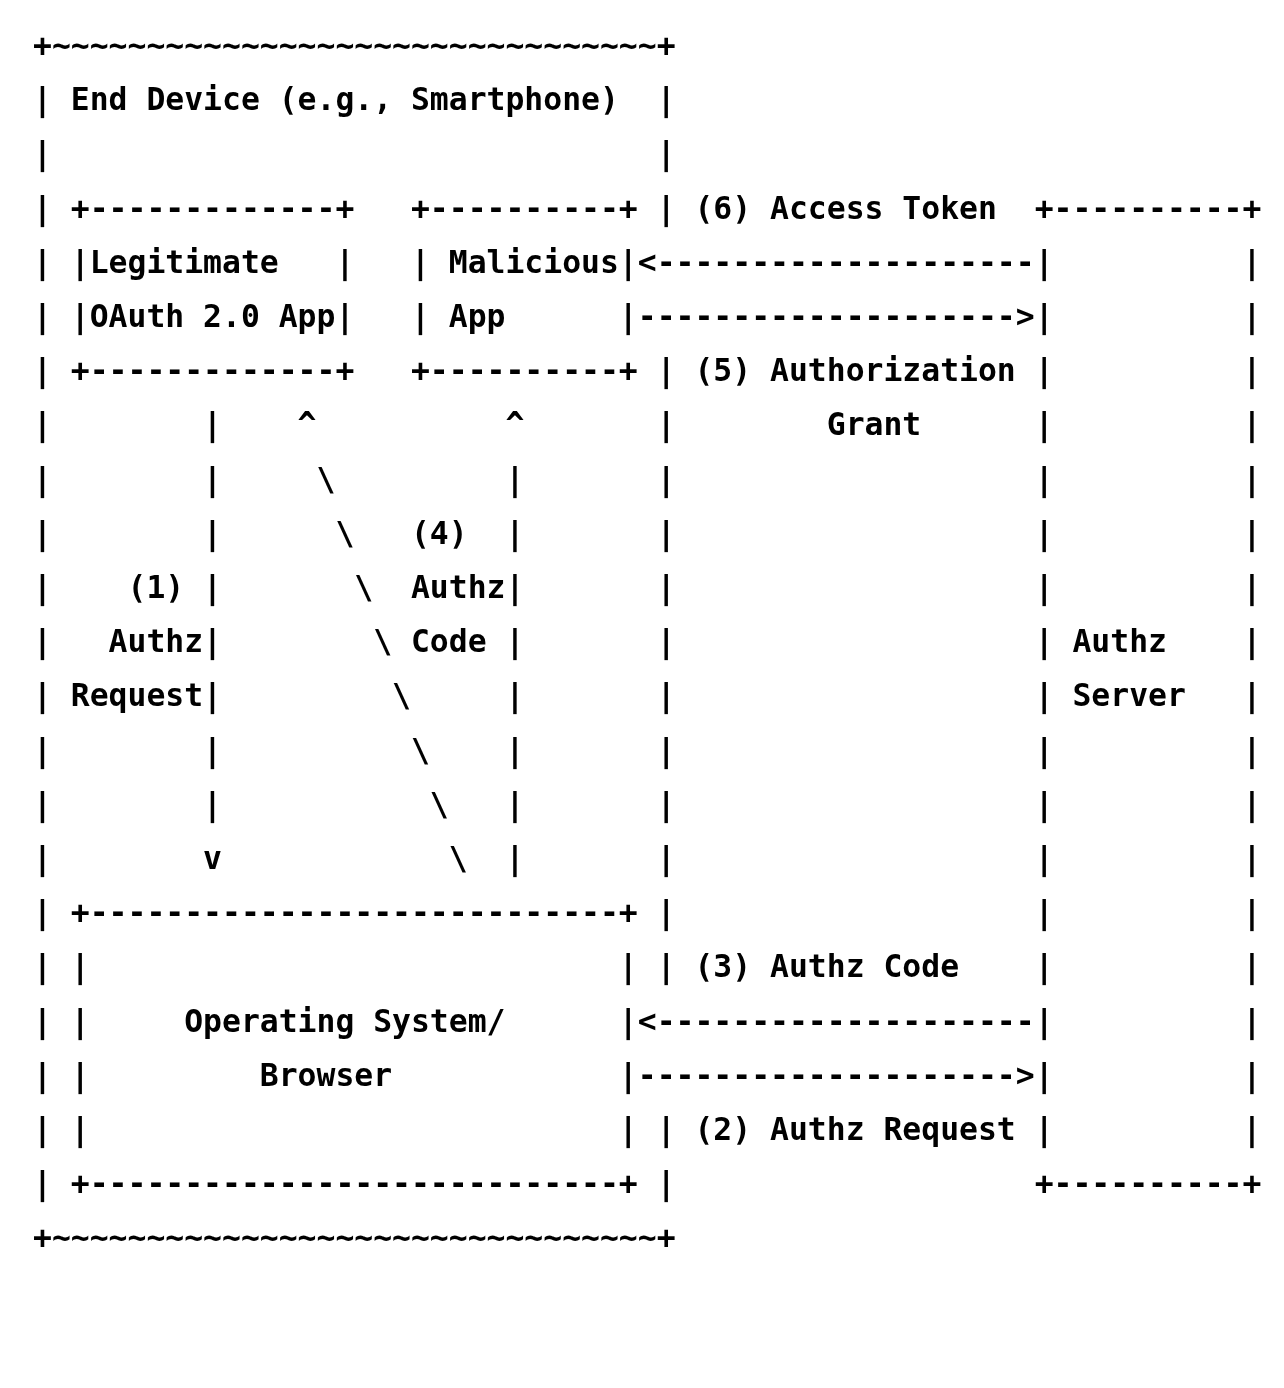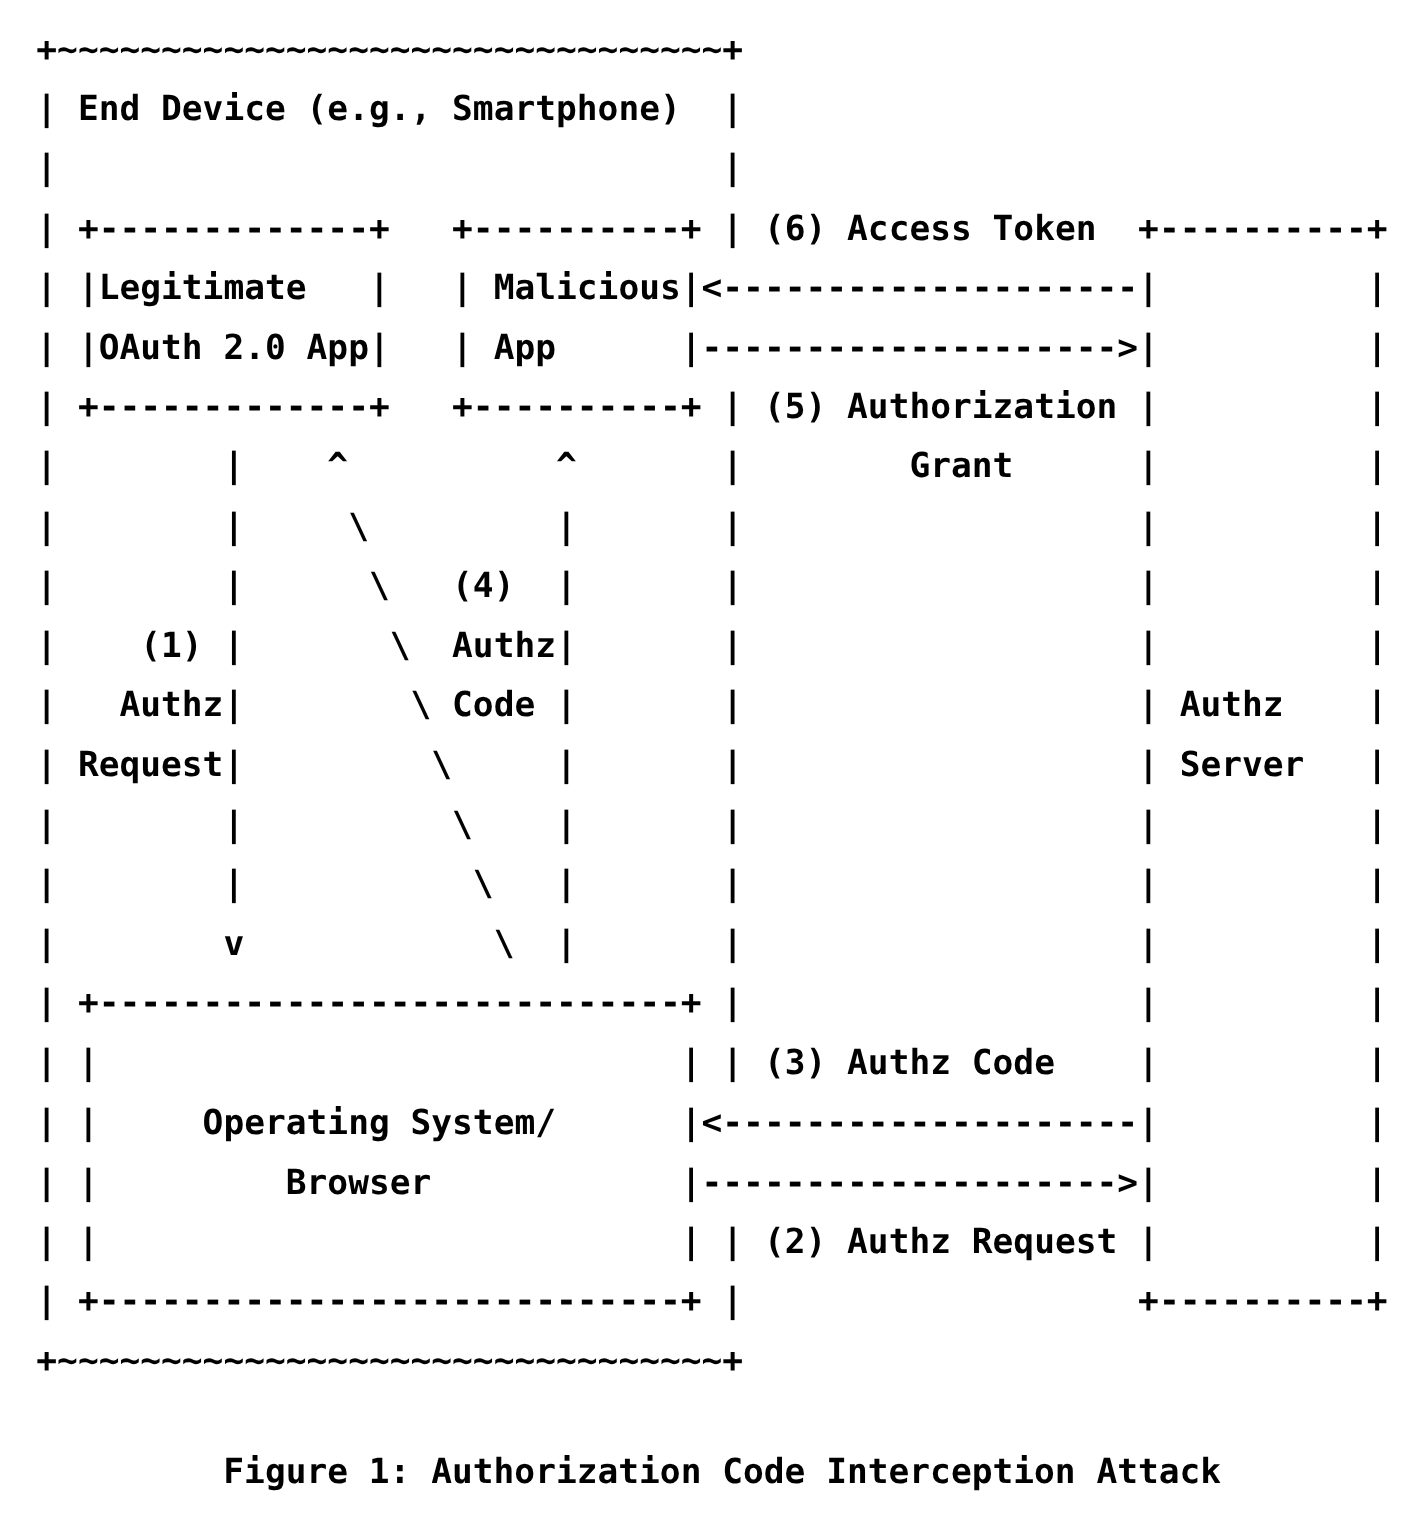--- a/index.html
+++ b/index.html
@@ -57,14 +57,13 @@
 |        |          \    |       |                   |          |
 |        |           \   |       |                   |          |
 |        v            \  |       |                   |          |
 | +----------------------------+ |                   |          |
 | |                            | | (3) Authz Code    |          |
 | |     Operating System/      |&lt;--------------------|          |
 | |         Browser            |--------------------&gt;|          |
 | |                            | | (2) Authz Request |          |
 | +----------------------------+ |                   +----------+
 +~~~~~~~~~~~~~~~~~~~~~~~~~~~~~~~~+</pre>
-  <div class="caption">Figure 1: Authorization Code Interception Attack</div>
 </div>
 
 </body></html>

